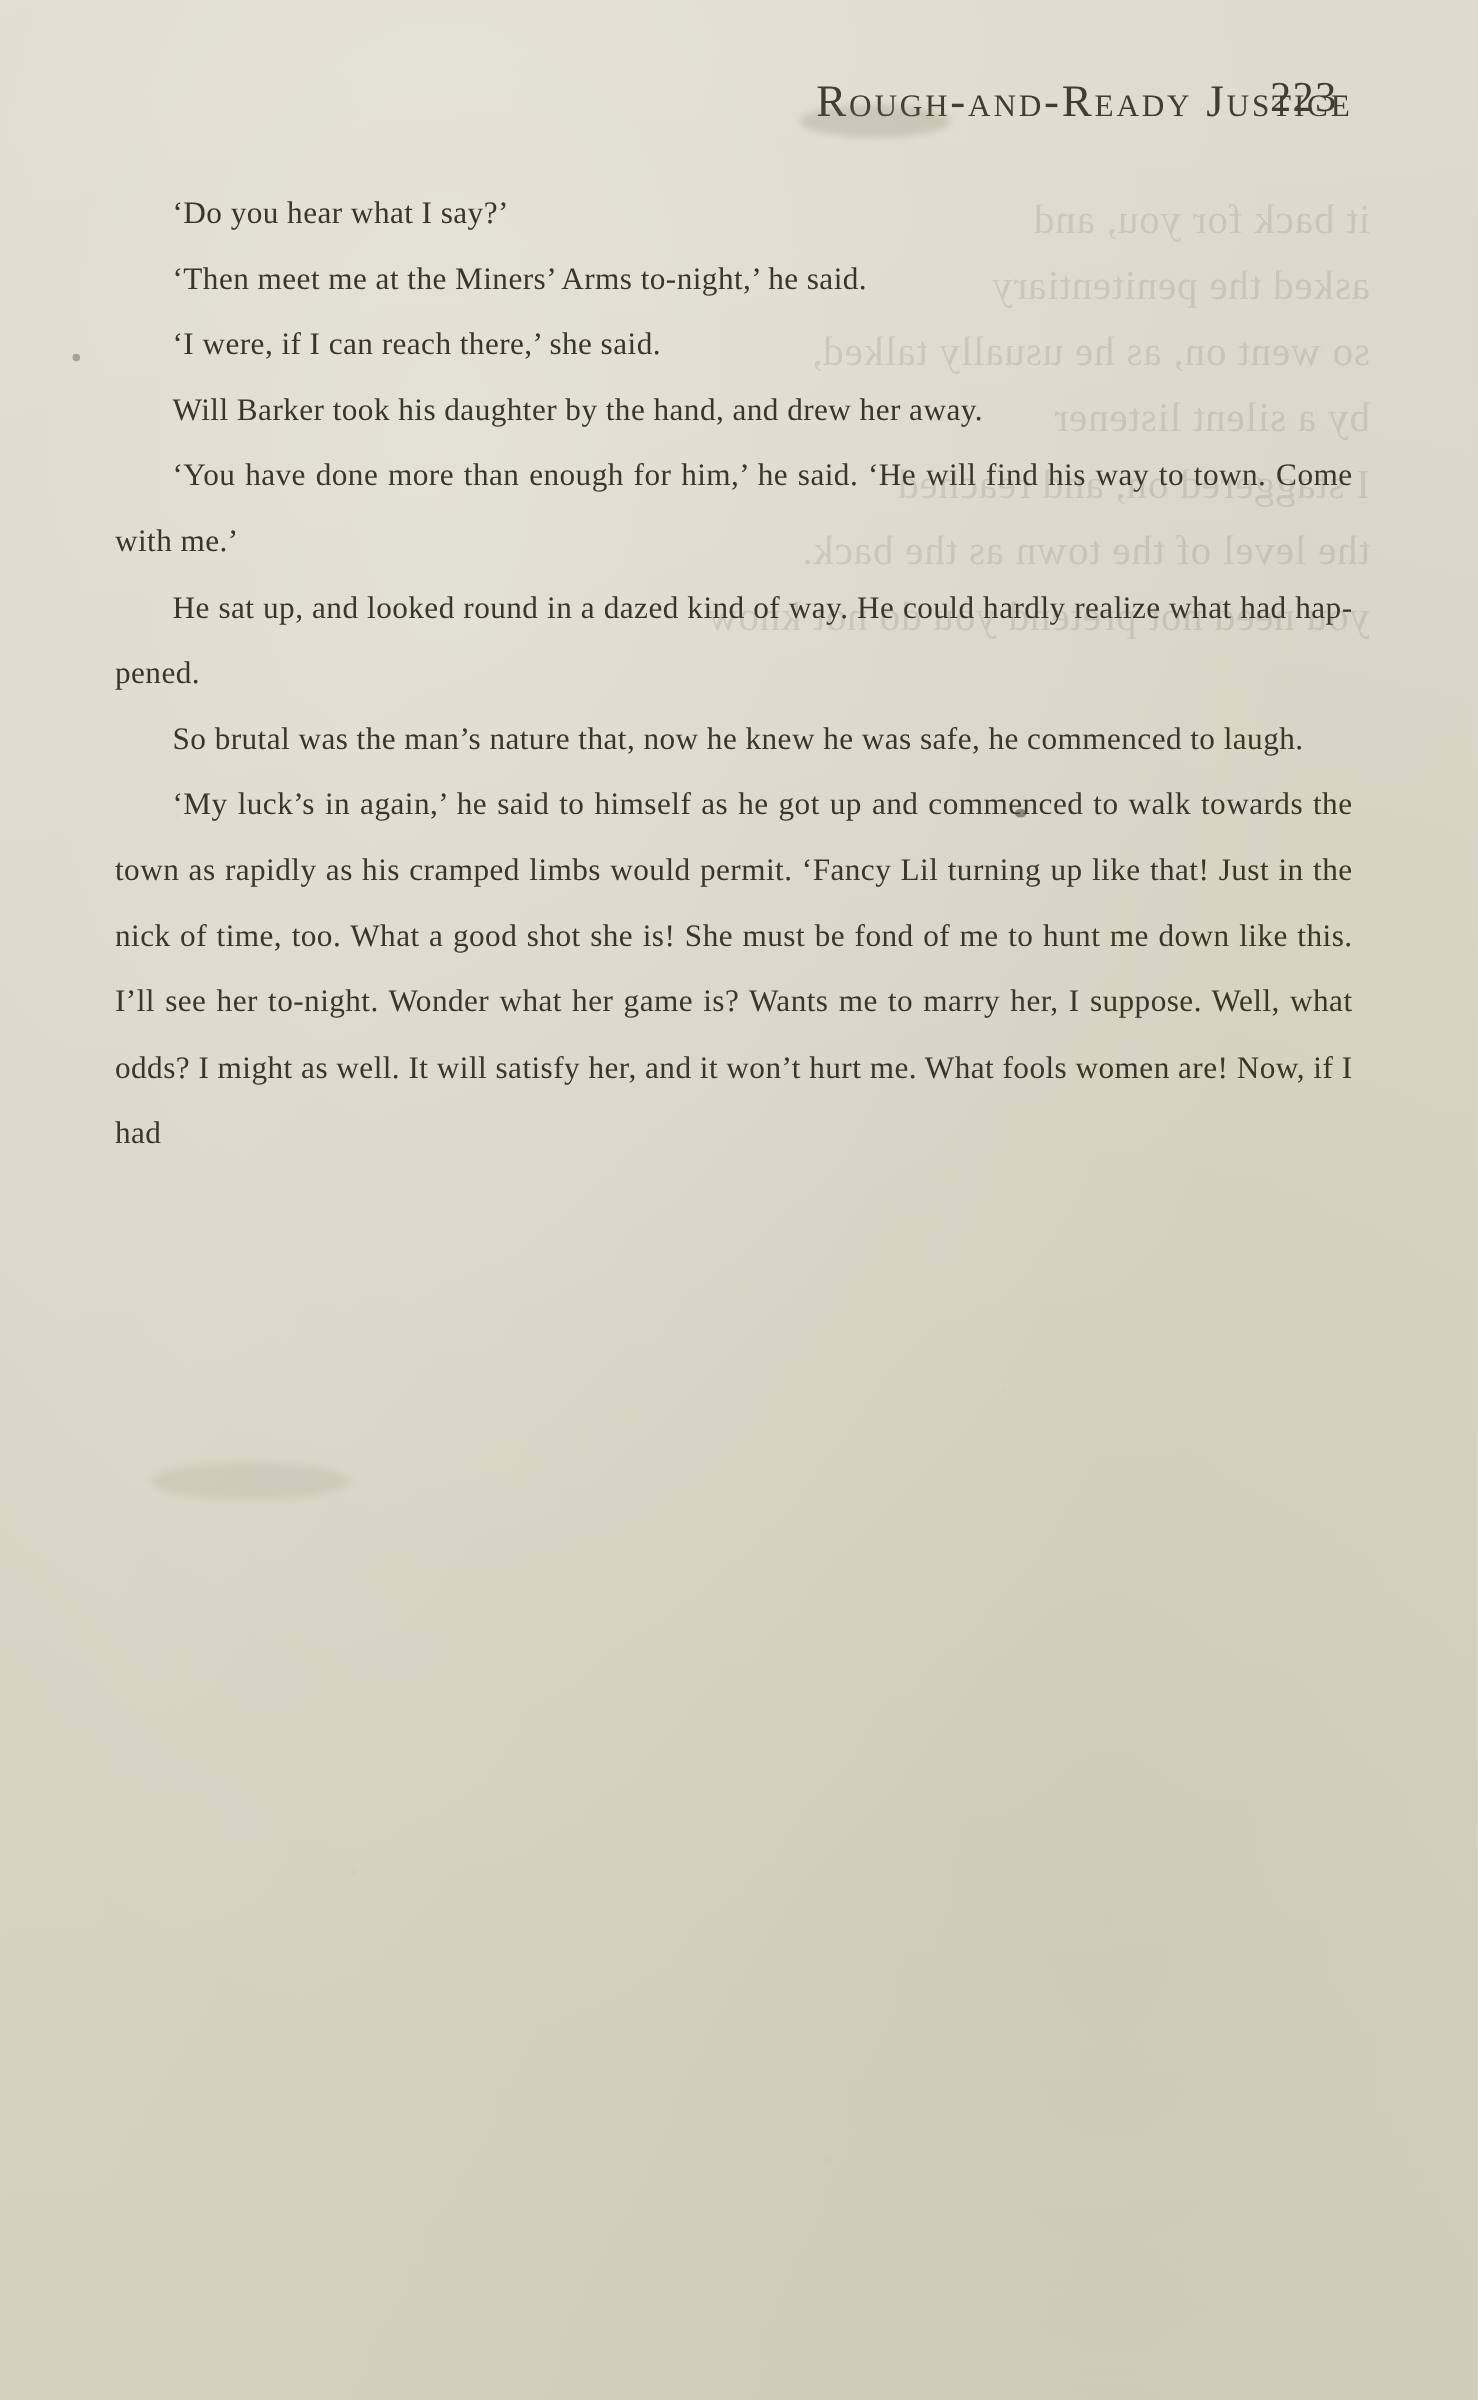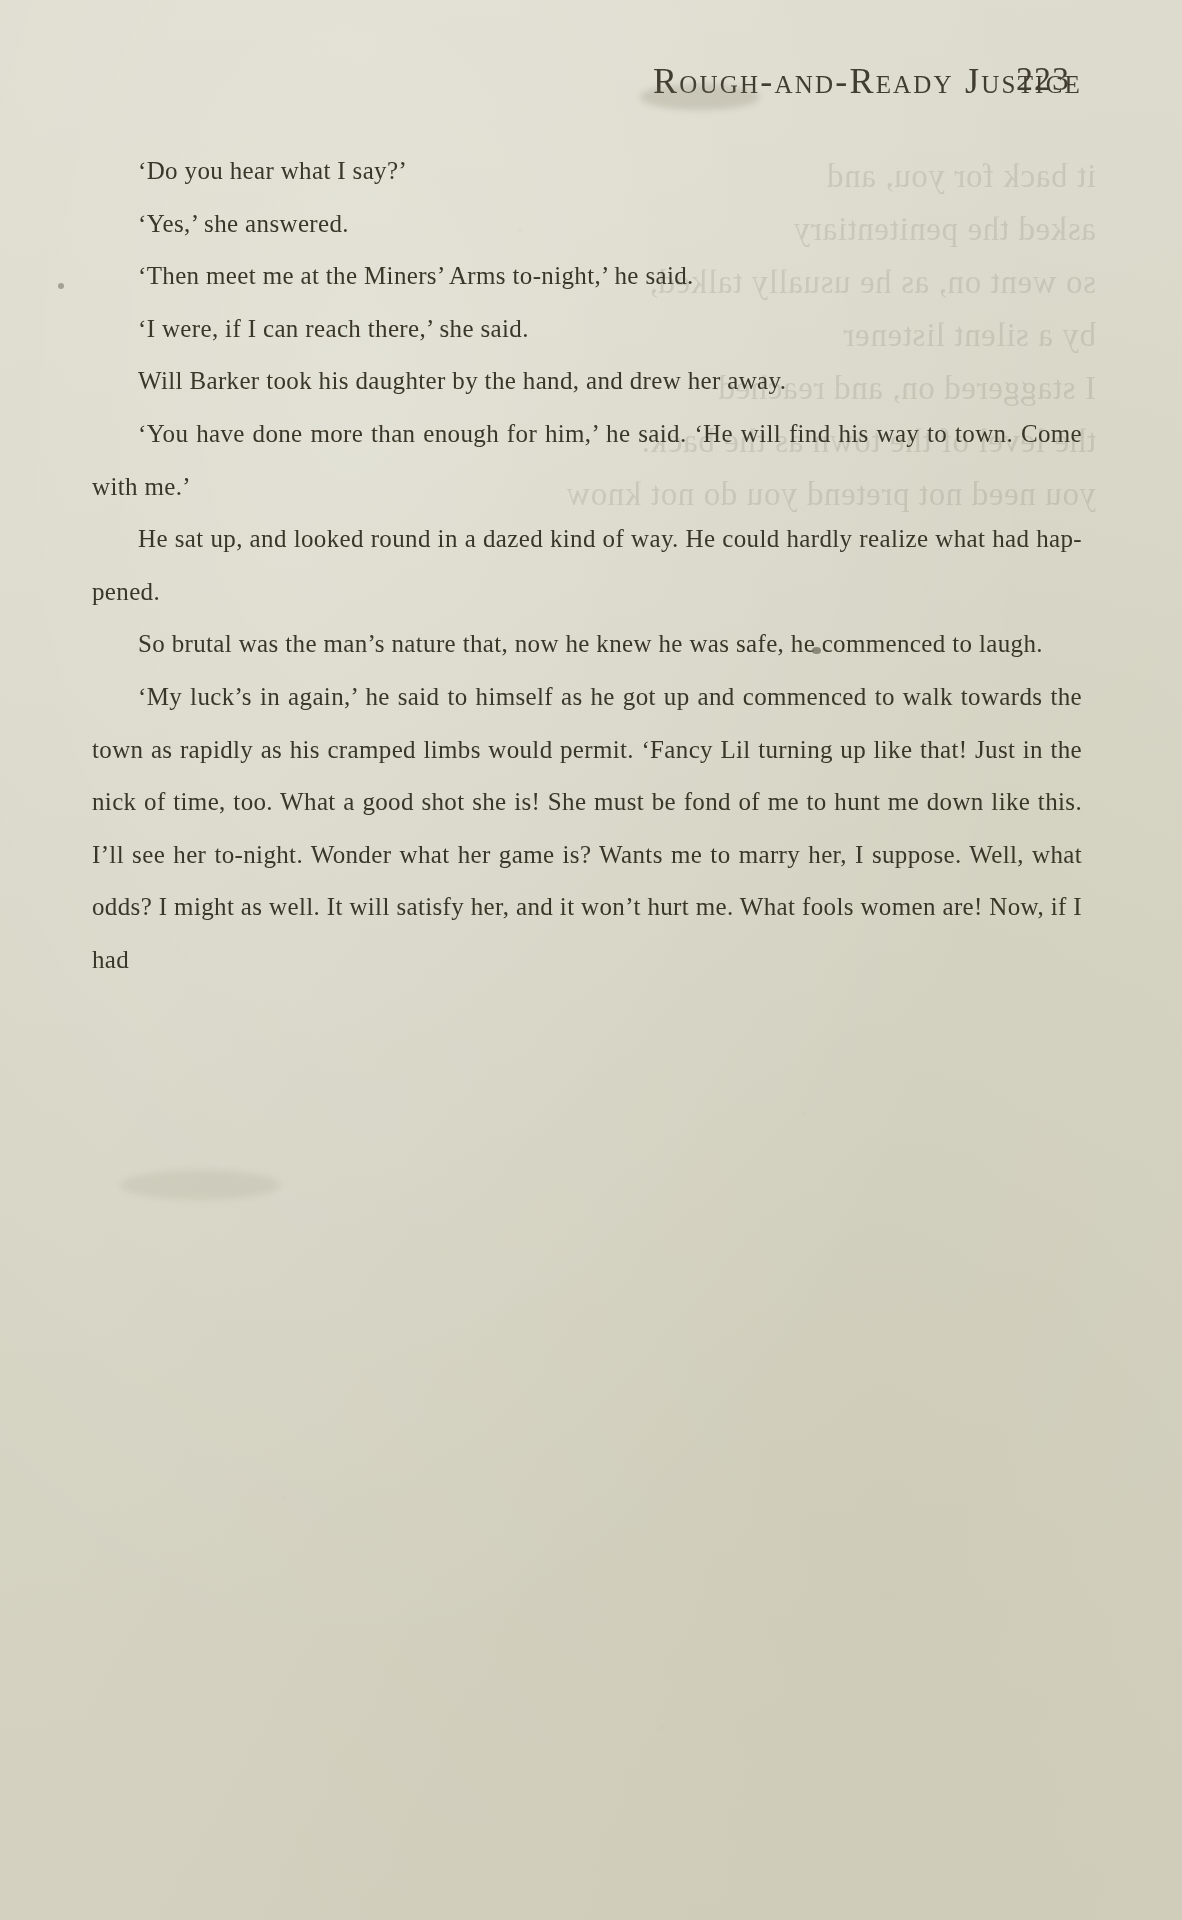--- a/index.html
+++ b/index.html
@@ -125,21 +125,20 @@
     <div>you need not pretend you do not know</div>
   </div>
 
   <div class="header">
     <div class="running-title">Rough-and-Ready Justice</div>
     <div class="folio">223</div>
   </div>
 
   <div class="body-text">
     <p>‘Do you hear what I say?’</p>
-    <p>‘Yes,’ she answered.</p>
     <p>‘Then meet me at the Miners’ Arms to-night,’ he said.</p>
     <p>‘I were, if I can reach there,’ she said.</p>
     <p>Will Barker took his daughter by the hand, and drew her away.</p>
     <p>‘You have done more than enough for him,’ he said. ‘He will find his way to town. Come with me.’</p>
     <p>He sat up, and looked round in a dazed kind of way. He could hardly realize what had hap-pened.</p>
     <p>So brutal was the man’s nature that, now he knew he was safe, he commenced to laugh.</p>
     <p>‘My luck’s in again,’ he said to himself as he got up and commenced to walk towards the town as rapidly as his cramped limbs would permit. ‘Fancy Lil turning up like that! Just in the nick of time, too. What a good shot she is! She must be fond of me to hunt me down like this. I’ll see her to-night. Wonder what her game is? Wants me to marry her, I suppose. Well, what odds? I might as well. It will satisfy her, and it won’t hurt me. What fools women are! Now, if I had</p>
   </div>
 
   <div class="ink" style="left:812px; top:647px; width:9px; height:7px;"></div>

